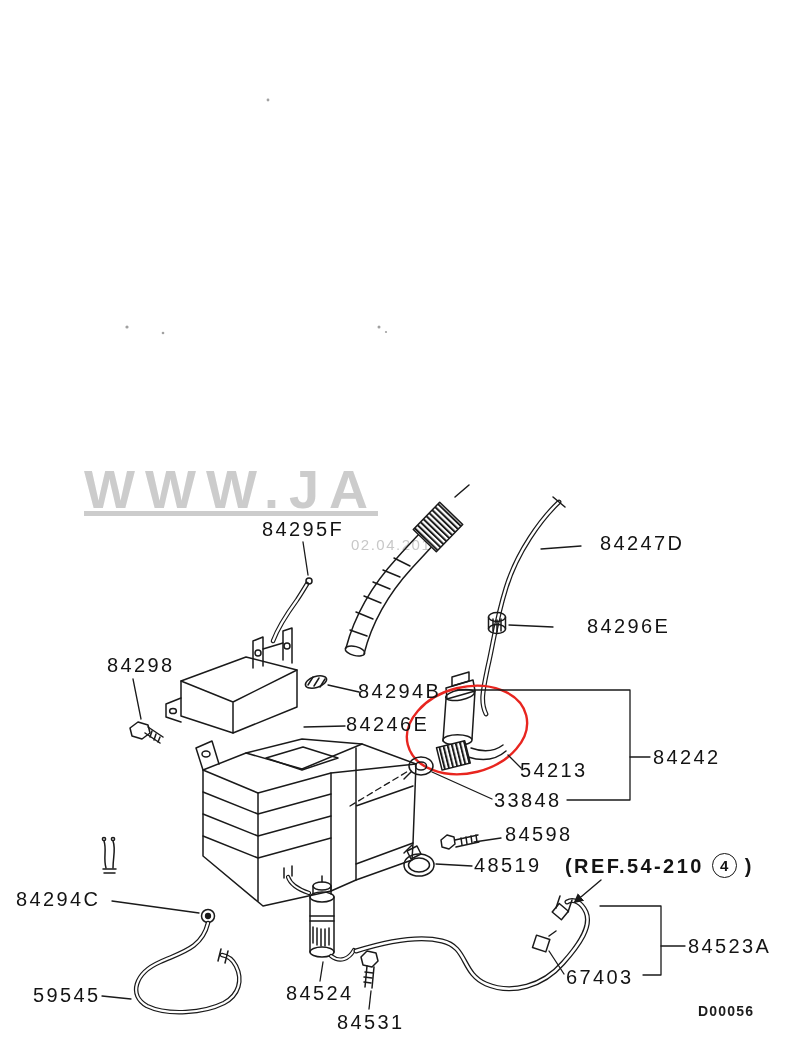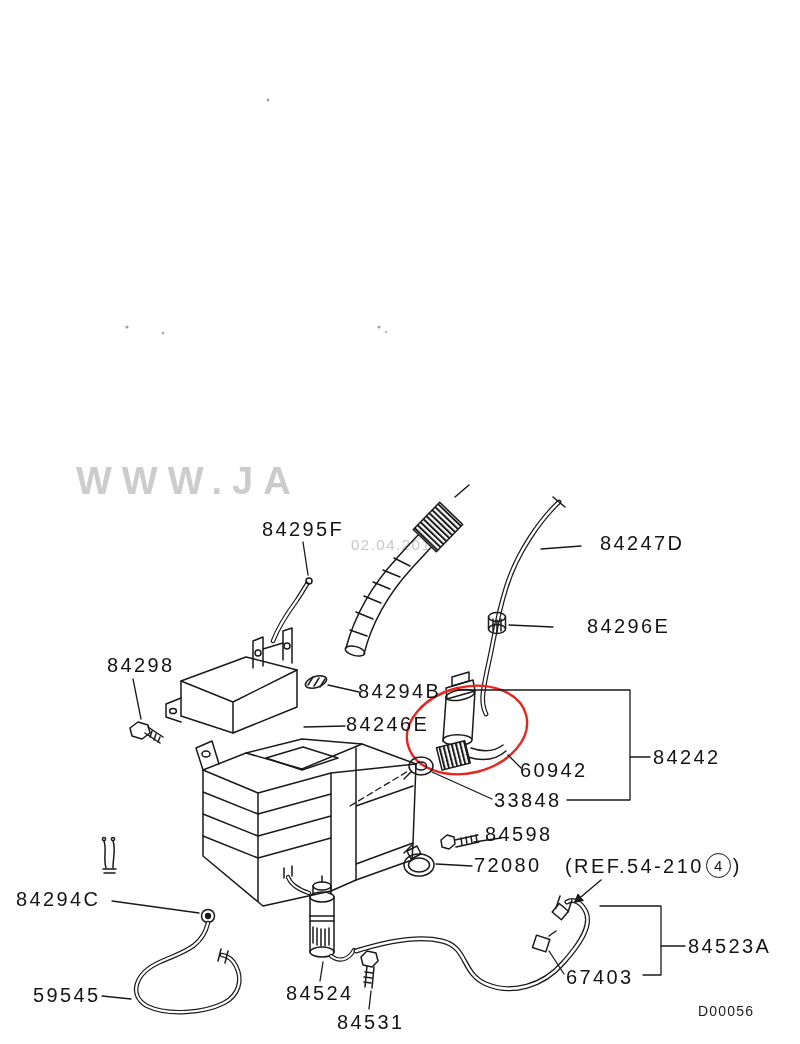--- a/index.html
+++ b/index.html
@@ -1,26 +1,26 @@
 <!DOCTYPE html>
 <html style="--highlight: #e8251f; --ink: #1a1a1a; --watermark: #c4c4c4;"><head>
 <meta charset="utf-8">
 <style>
   html,body{margin:0;padding:0;background:#fff;}
   #stage{position:relative;width:800px;height:1044px;background:#fff;overflow:hidden;
          font-family:"Liberation Sans",sans-serif;}
   .part-label{position:absolute;font-size:20px;letter-spacing:2.4px;color:#141414;
               white-space:nowrap;line-height:1;}
-  .watermark{position:absolute;left:76px;top:462px;font-size:38px;font-weight:bold;
-             letter-spacing:10px;color:var(--watermark,#c4c4c4);line-height:1;opacity:.85;}
+  .watermark{position:absolute;left:84px;top:462px;font-size:54px;font-weight:bold;
+             letter-spacing:10px;color:var(--watermark,#c4c4c4);line-height:1;opacity:.85;text-decoration:underline;}
   .watermark-date{position:absolute;left:351px;top:537px;font-size:15px;letter-spacing:1.5px;
                   color:#c8c8c8;line-height:1;}
-  .diagram-code{position:absolute;left:698px;top:1004px;font-size:14px;font-weight:normal;
+  .diagram-code{position:absolute;left:698px;top:1004px;font-size:14px;font-weight:bold;
                 letter-spacing:1.2px;color:#1c1c1c;line-height:1;}
-  .ref-note{display:flex;align-items:center;gap:2px;}
+  .ref-note{display:flex;align-items:center;gap:8px;font-weight:bold;}
   .circled{display:inline-flex;align-items:center;justify-content:center;width:23px;height:23px;
            border:1.6px solid #141414;border-radius:50%;font-size:15px;letter-spacing:0;}
   svg{position:absolute;left:0;top:0;}
 </style>
 </head>
 <body>
 
 <div id="stage">
 
   <div class="watermark">WWW.JA</div>
@@ -237,24 +237,24 @@
     </g>
   </svg>
 
   <div class="part-label" style="left:262px;top:519px">84295F</div>
   <div class="part-label" style="left:600px;top:533px">84247D</div>
   <div class="part-label" style="left:587px;top:616px">84296E</div>
   <div class="part-label" style="left:107px;top:655px">84298</div>
   <div class="part-label" style="left:358px;top:681px">84294B</div>
   <div class="part-label" style="left:346px;top:714px">84246E</div>
   <div class="part-label" style="left:653px;top:747px">84242</div>
-  <div class="part-label" style="left:520px;top:760px">60942</div>
+  <div class="part-label" style="left:520px;top:760px">54213</div>
   <div class="part-label" style="left:494px;top:790px">33848</div>
-  <div class="part-label" style="left:485px;top:824px">84598</div>
-  <div class="part-label" style="left:474px;top:855px">72080</div>
+  <div class="part-label" style="left:505px;top:824px">84598</div>
+  <div class="part-label" style="left:474px;top:855px">48519</div>
 
   <div class="part-label ref-note" style="left:565px;top:853px">
     <span>(REF.54-210</span>
     <span class="circled">4</span>
     <span>)</span>
   </div>
 
   <div class="part-label" style="left:16px;top:889px">84294C</div>
   <div class="part-label" style="left:688px;top:936px">84523A</div>
   <div class="part-label" style="left:566px;top:967px">67403</div>

